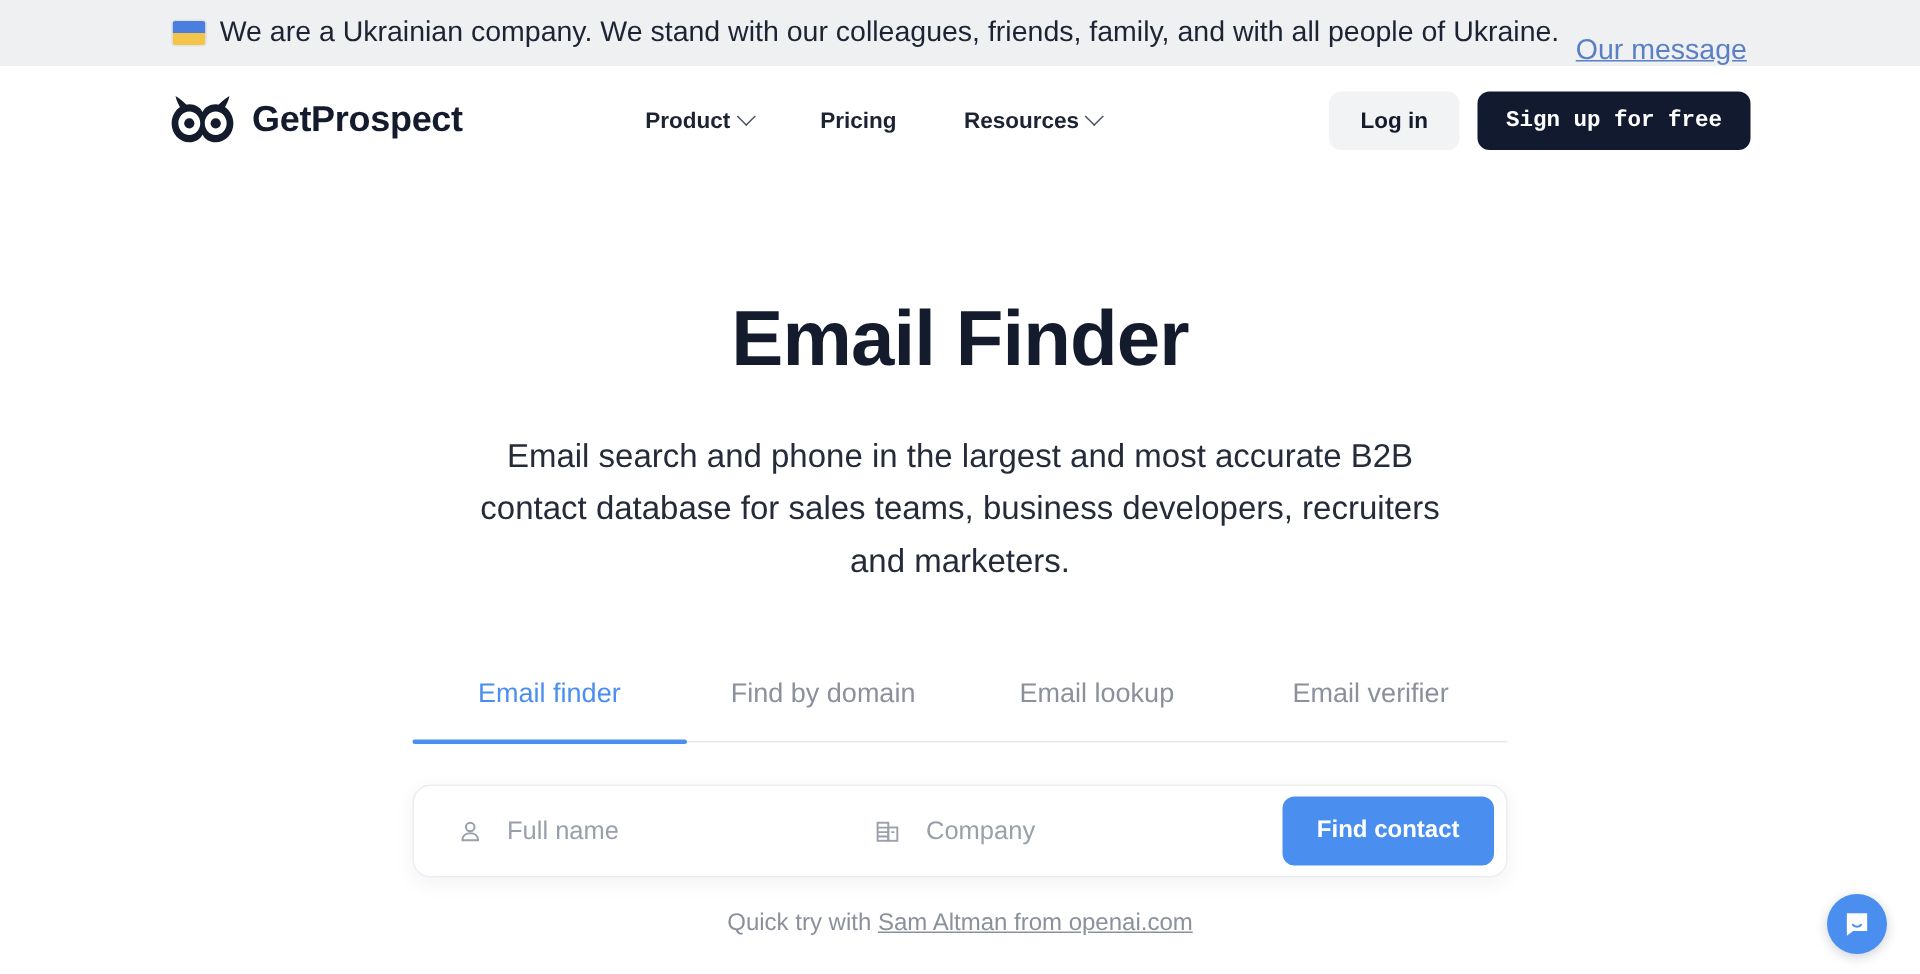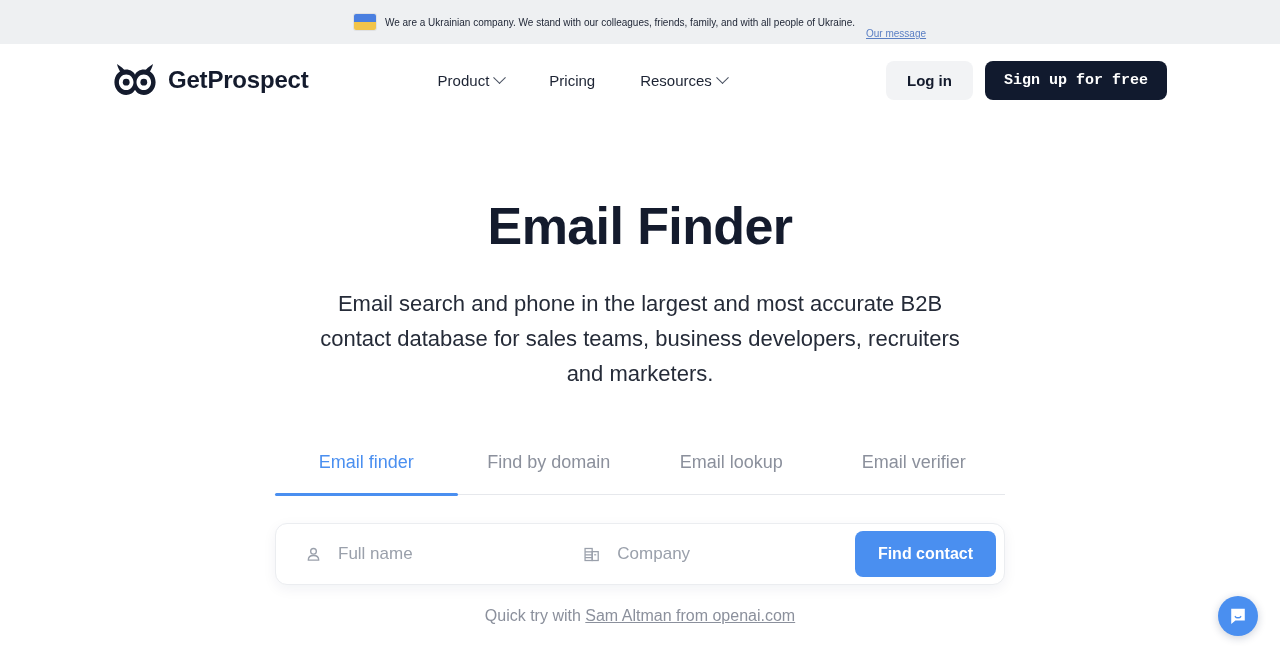--- a/index.html
+++ b/index.html
@@ -14,21 +14,21 @@
   }
 
   
   .banner {
     height: 44px;
     background: #eef0f2;
     display: flex;
     align-items: center;
     justify-content: center;
     gap: 9px;
-    font-size: 10px;
+    font-size: 19px;
     color: #1c2333;
   }
   .flag {
     width: 22px; height: 16px;
     border-radius: 2px;
     overflow: hidden;
     display: flex; flex-direction: column;
     flex: none;
     box-shadow: 0 0 0 1px rgba(0,0,0,.06);
   }
@@ -66,20 +66,21 @@
     letter-spacing: -0.2px;
   }
 
   .nav {
     flex: 1;
     display: flex;
     align-items: center;
     justify-content: center;
     gap: 45px;
     margin-left: -30px;
+    font-weight: bold;
   }
   .nav-item {
     display: flex;
     align-items: center;
     gap: 6px;
     font-size: 15px;
     color: #1c2333;
     cursor: pointer;
     white-space: nowrap;
   }

